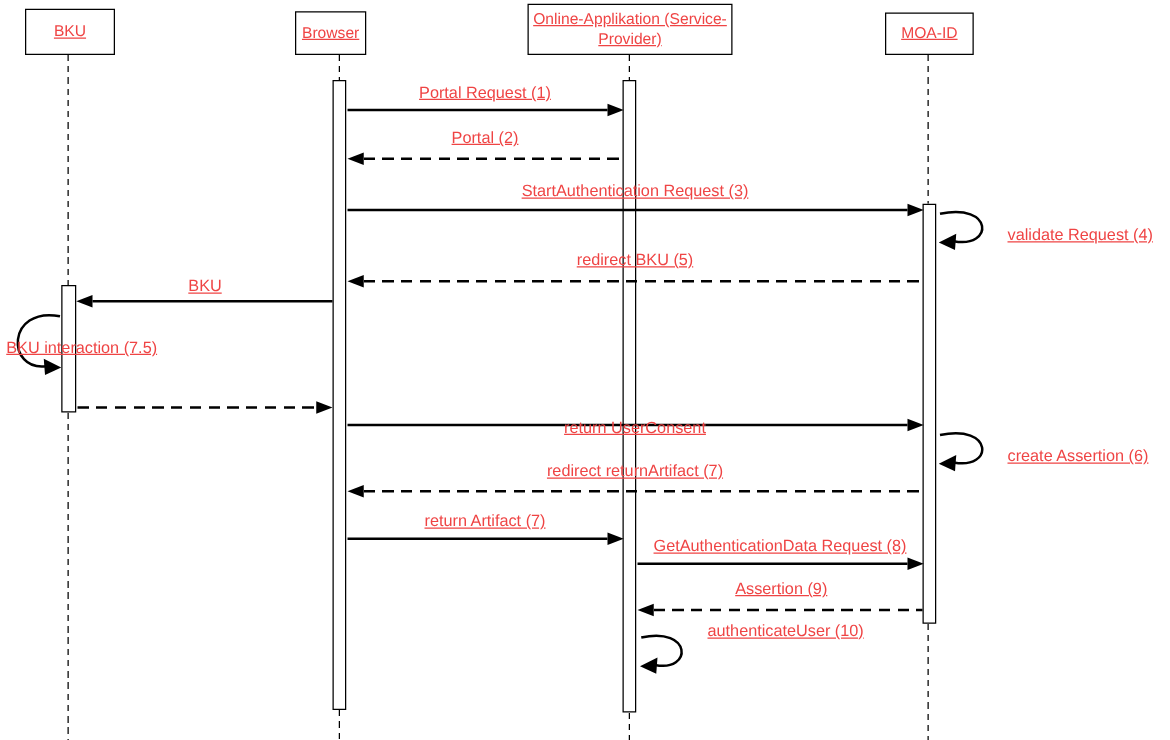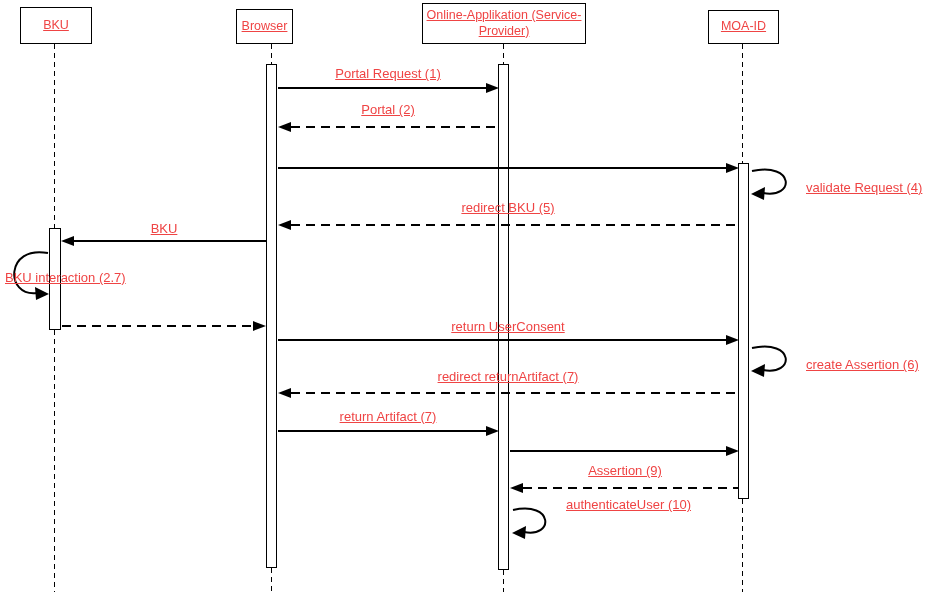--- a/index.html
+++ b/index.html
@@ -71,20 +71,21 @@
   <div class="activation" style="left:49px;top:228px;width:12px;height:102px"></div>
 
   <div class="mlabel c" style="left:388px;top:66px">Portal Request (1)</div>
   <div class="line" style="left:278px;top:87px;width:208px"></div>
   <div class="arr r" style="left:486px;top:83px"></div>
 
   <div class="mlabel c" style="left:388px;top:102px">Portal (2)</div>
   <div class="line dashed" style="left:291px;top:126px;width:207px"></div>
   <div class="arr l" style="left:278px;top:122px"></div>
 
+  <div class="mlabel c" style="left:508px;top:145px">StartAuthentication Request (3)</div>
   <div class="line" style="left:278px;top:167px;width:448px"></div>
   <div class="arr r" style="left:726px;top:163px"></div>
 
   <svg class="loop" style="left:751px;top:167px" width="50" height="34" viewBox="0 0 50 34">
     <path d="M1,4 C44,-5 44,32 12,26" fill="none" stroke="#000" stroke-width="2"></path>
     <polygon points="0,27 14,20 13,33" fill="#000"></polygon>
   </svg>
   <div class="mlabel" style="left:806px;top:180px">validate Request (4)</div>
 
   <div class="mlabel c" style="left:508px;top:200px">redirect BKU (5)</div>
@@ -92,43 +93,44 @@
   <div class="arr l" style="left:278px;top:220px"></div>
 
   <div class="mlabel c" style="left:164px;top:221px">BKU</div>
   <div class="line" style="left:74px;top:240px;width:192px"></div>
   <div class="arr l" style="left:61px;top:236px"></div>
 
   <svg class="loop" style="left:1px;top:249px" width="48" height="52" viewBox="0 0 48 52">
     <path d="M47,4 C4,-4 4,48 36,44" fill="none" stroke="#000" stroke-width="2"></path>
     <polygon points="48,45 34,38 35,51" fill="#000"></polygon>
   </svg>
-  <div class="mlabel" style="left:5px;top:270px">BKU interaction (2.7)</div>
+  <div class="mlabel" style="left:5px;top:270px">BKU interaction (7.5)</div>
 
   <div class="line dashed" style="left:62px;top:325px;width:191px"></div>
   <div class="arr r" style="left:253px;top:321px"></div>
 
-  <div class="mlabel c" style="left:508px;top:319px">return UserConsent</div>
+  <div class="mlabel c" style="left:508px;top:334px">return UserConsent</div>
   <div class="line" style="left:278px;top:339px;width:448px"></div>
   <div class="arr r" style="left:726px;top:335px"></div>
 
   <svg class="loop" style="left:751px;top:344px" width="50" height="34" viewBox="0 0 50 34">
     <path d="M1,4 C44,-5 44,32 12,26" fill="none" stroke="#000" stroke-width="2"></path>
     <polygon points="0,27 14,20 13,33" fill="#000"></polygon>
   </svg>
   <div class="mlabel" style="left:806px;top:357px">create Assertion (6)</div>
 
   <div class="mlabel c" style="left:508px;top:369px">redirect returnArtifact (7)</div>
   <div class="line dashed" style="left:291px;top:392px;width:447px"></div>
   <div class="arr l" style="left:278px;top:388px"></div>
 
   <div class="mlabel c" style="left:388px;top:409px">return Artifact (7)</div>
   <div class="line" style="left:278px;top:430px;width:208px"></div>
   <div class="arr r" style="left:486px;top:426px"></div>
 
+  <div class="mlabel c" style="left:624px;top:429px">GetAuthenticationData Request (8)</div>
   <div class="line" style="left:510px;top:450px;width:216px"></div>
   <div class="arr r" style="left:726px;top:446px"></div>
 
   <div class="mlabel c" style="left:625px;top:463px">Assertion (9)</div>
   <div class="line dashed" style="left:523px;top:487px;width:215px"></div>
   <div class="arr l" style="left:510px;top:483px"></div>
 
   <svg class="loop" style="left:512px;top:506px" width="48" height="34" viewBox="0 0 48 34">
     <path d="M1,4 C42,-5 42,32 12,26" fill="none" stroke="#000" stroke-width="2"></path>
     <polygon points="0,27 14,20 13,33" fill="#000"></polygon>

